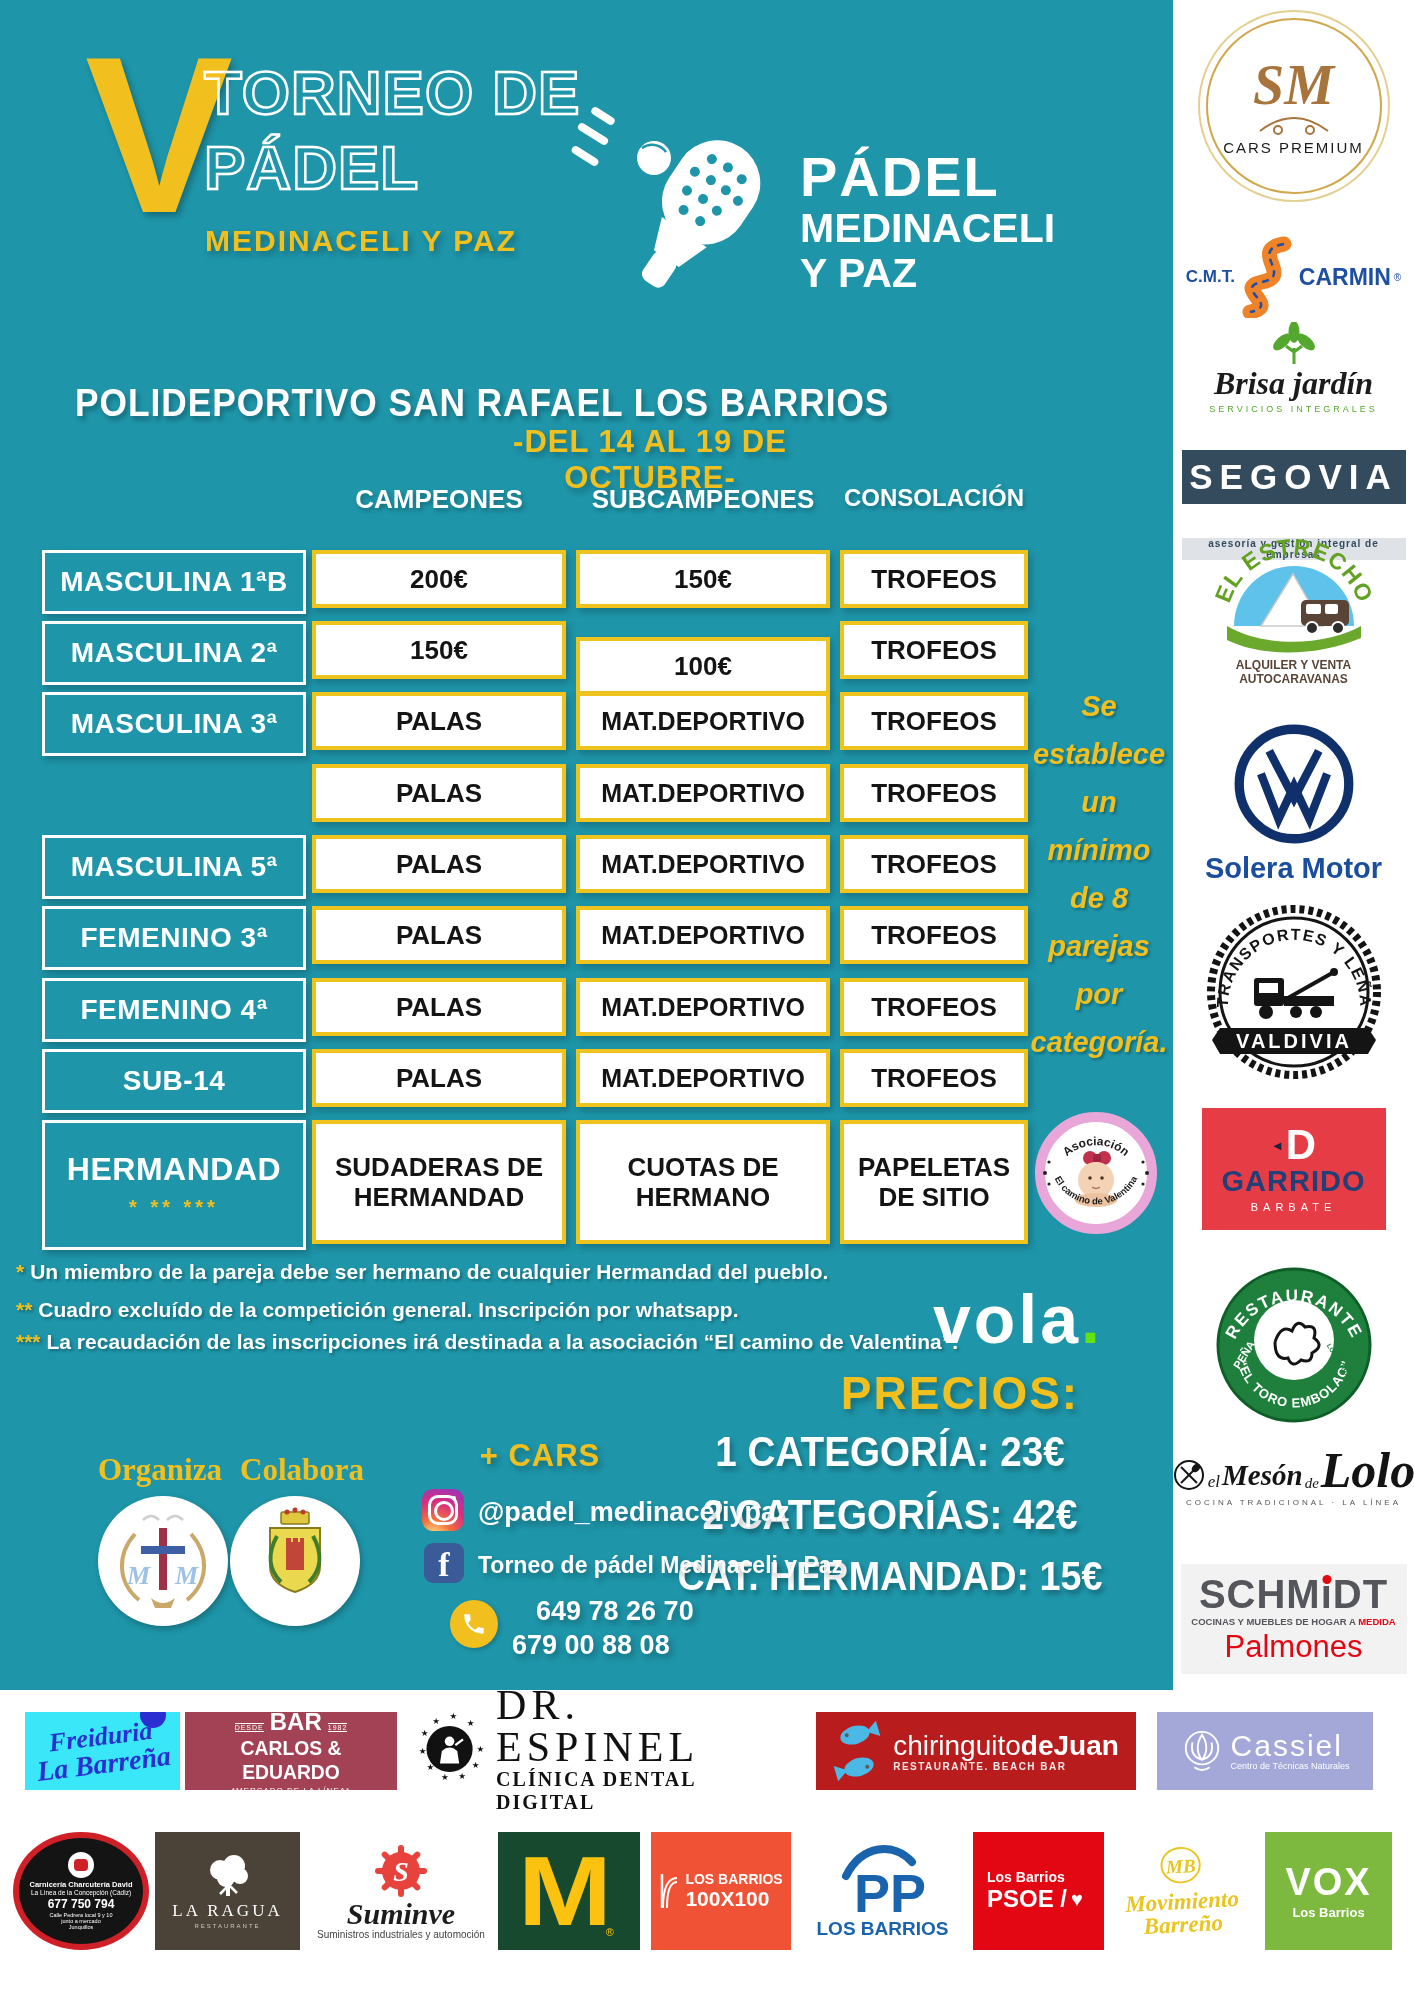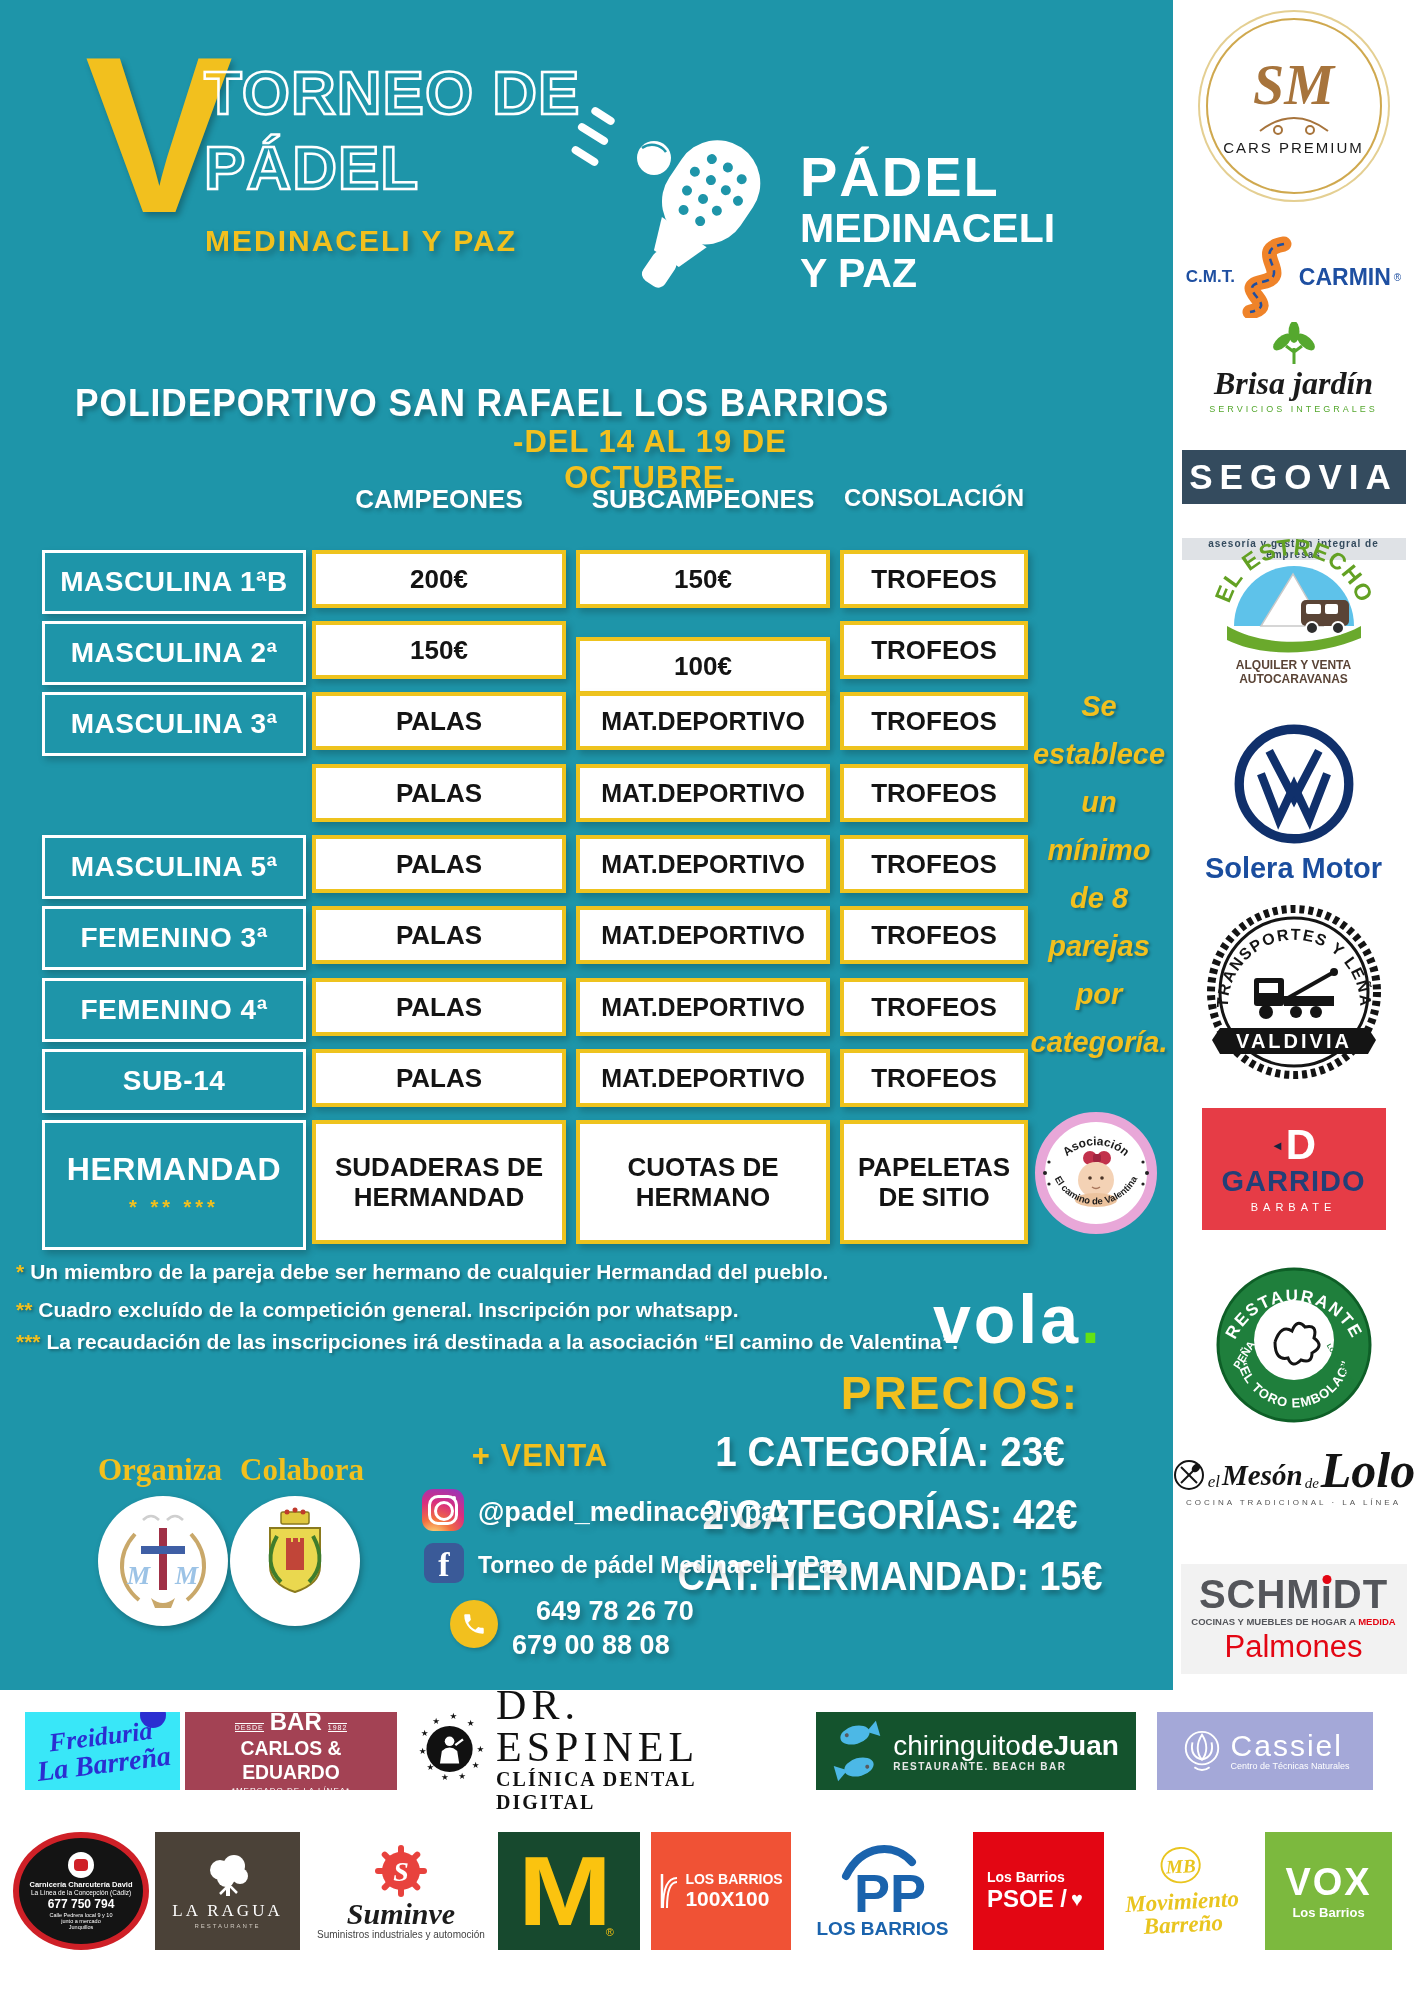--- a/index.html
+++ b/index.html
@@ -292,21 +292,21 @@
         <path d="M25 22 h50 v38 q0 18 -25 26 q-25 -8 -25 -26 Z" fill="#ead84f" stroke="#8a7a1e" stroke-width="2"></path>
         <rect x="41" y="36" width="18" height="28" fill="#c14538"></rect>
         <rect x="41" y="32" width="5" height="6" fill="#c14538"></rect>
           <rect x="48" y="32" width="5" height="6" fill="#c14538"></rect>
           <rect x="55" y="32" width="4" height="6" fill="#c14538"></rect>
         <path d="M32 30 C 22 48, 24 64, 36 76" stroke="#3f7d2c" stroke-width="4" fill="none"></path>
         <path d="M68 30 C 78 48, 76 64, 64 76" stroke="#3f7d2c" stroke-width="4" fill="none"></path>
       </svg>
     </div>
 
-    <div class="abs w900 yellow shadow" style="left:420px;top:1438px;width:240px;text-align:center;font-size:31px;letter-spacing:1px;">+ VENTA</div>
+    <div class="abs w900 yellow shadow" style="left:420px;top:1438px;width:240px;text-align:center;font-size:31px;letter-spacing:1px;">+ CARS</div>
 
     <div class="ig-icon" style="left:422px;top:1489px;">
       <div class="ig-frame"></div>
       <div class="ig-lens"></div>
       <div class="ig-dot"></div>
     </div>
     <div class="abs w900 shadow" style="left:478px;top:1497px;font-size:27px;color:#fff;">@padel_medinaceliypaz</div>
 
     <div class="abs" style="left:424px;top:1543px;width:40px;height:40px;border-radius:9px;background:#3a5a98;display:flex;align-items:flex-end;justify-content:center;overflow:hidden;">
       <span class="serif" style="color:#fff;font-size:34px;font-weight:bold;line-height:36px;">f</span>
@@ -509,21 +509,21 @@
             <text x="38" y="7">★</text>
             <text x="56" y="14">★</text>
         </g>
       </svg>
       <div style="text-align:left;">
         <div class="serif" style="font-size:42px;line-height:42px;letter-spacing:5px;color:#111;">DR. ESPINEL</div>
         <div class="serif" style="font-size:20px;letter-spacing:2px;font-weight:bold;color:#111;">CLÍNICA DENTAL DIGITAL</div>
       </div>
     </div>
 
-    <div class="logo-box" style="left:816px;top:22px;width:320px;height:78px;background:#14532d;color:#fff;flex-direction:row;gap:10px;">
+    <div class="logo-box" style="left:816px;top:22px;width:320px;height:78px;background:#b91c1c;color:#fff;flex-direction:row;gap:10px;">
       <svg width="50" height="62" viewBox="0 0 50 62">
         <g fill="#4cb8e6">
           <g transform="rotate(-16 22 15)">
               <ellipse cx="22" cy="15" rx="15" ry="9"></ellipse>
               <polygon points="34,15 46,7 46,23"></polygon>
               <circle cx="14" cy="13" r="2" fill="#595a5e"></circle>
             </g>
           <g transform="translate(48,62) rotate(180)">
               <g transform="rotate(-16 22 15)">
                 <ellipse cx="22" cy="15" rx="15" ry="9"></ellipse>

